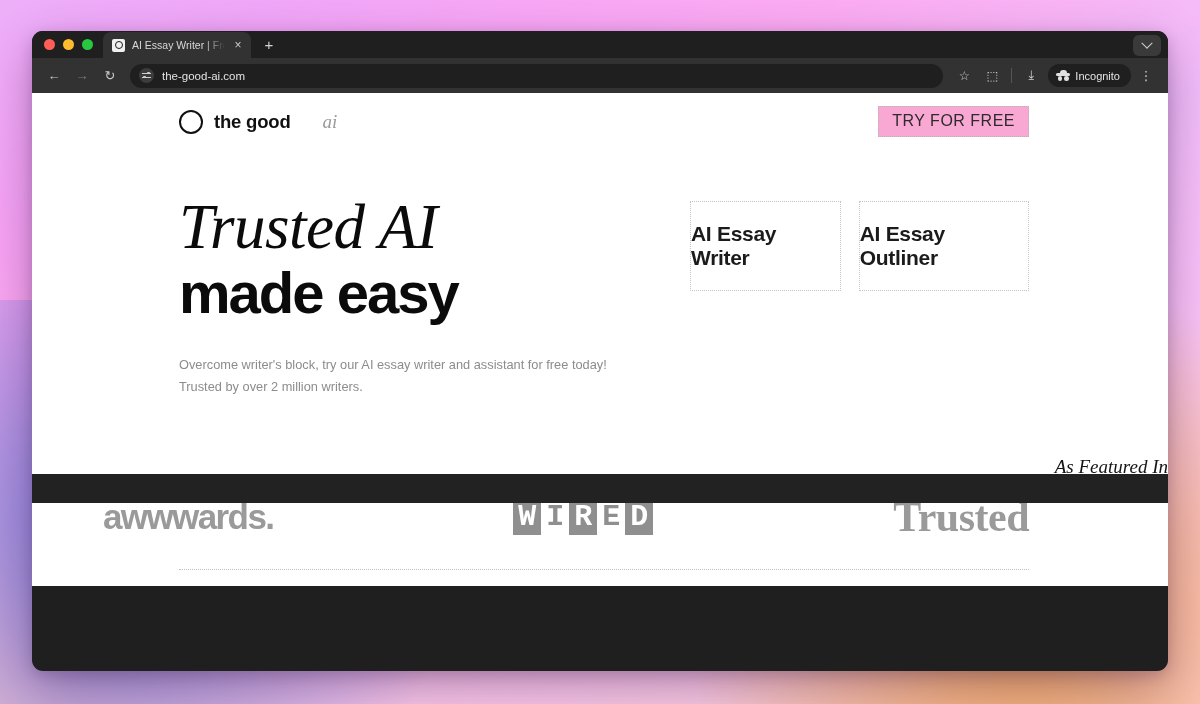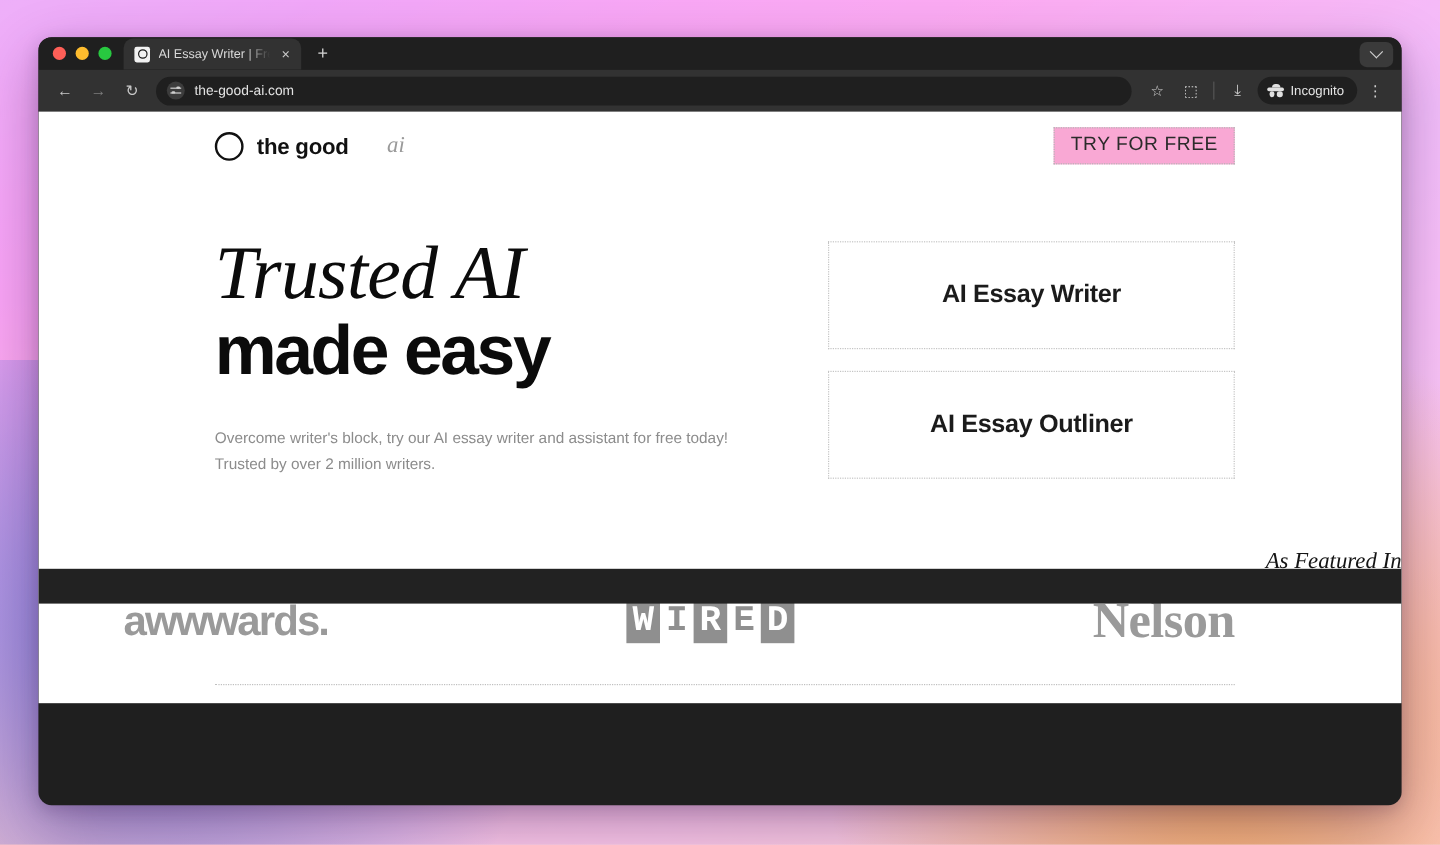--- a/index.html
+++ b/index.html
@@ -352,21 +352,20 @@
   .hero-sub {
     margin: 30px 0 0;
     font-size: 12.8px;
     line-height: 1.72;
     color: #8c8c8c;
     max-width: 470px;
   }
   .hero-right {
     flex: 0 0 339px;
     display: flex;
-    flex-direction: column;
     gap: 18px;
     padding-top: 6px;
   }
   .cta-card {
     height: 90px;
     border: 1px dotted #c4c4c4;
     display: flex;
     align-items: center;
     justify-content: center;
     font-size: 21px;
@@ -556,20 +555,20 @@
         <div class="featured-title">As Featured In</div>
         <div class="logo-row">
           <div class="logo-awwwards">awwwards.</div>
           <div class="logo-wired">
             <span class="boxed">W</span>
             <span>I</span>
             <span class="boxed">R</span>
             <span>E</span>
             <span class="boxed">D</span>
           </div>
-          <div class="logo-medium">Nelson</div>
+          <div class="logo-medium">Trusted</div>
         </div>
         <div class="bottom-divider"></div>
       </div>
 
     </div>
   </div>
 </div>
 
 </body></html>

